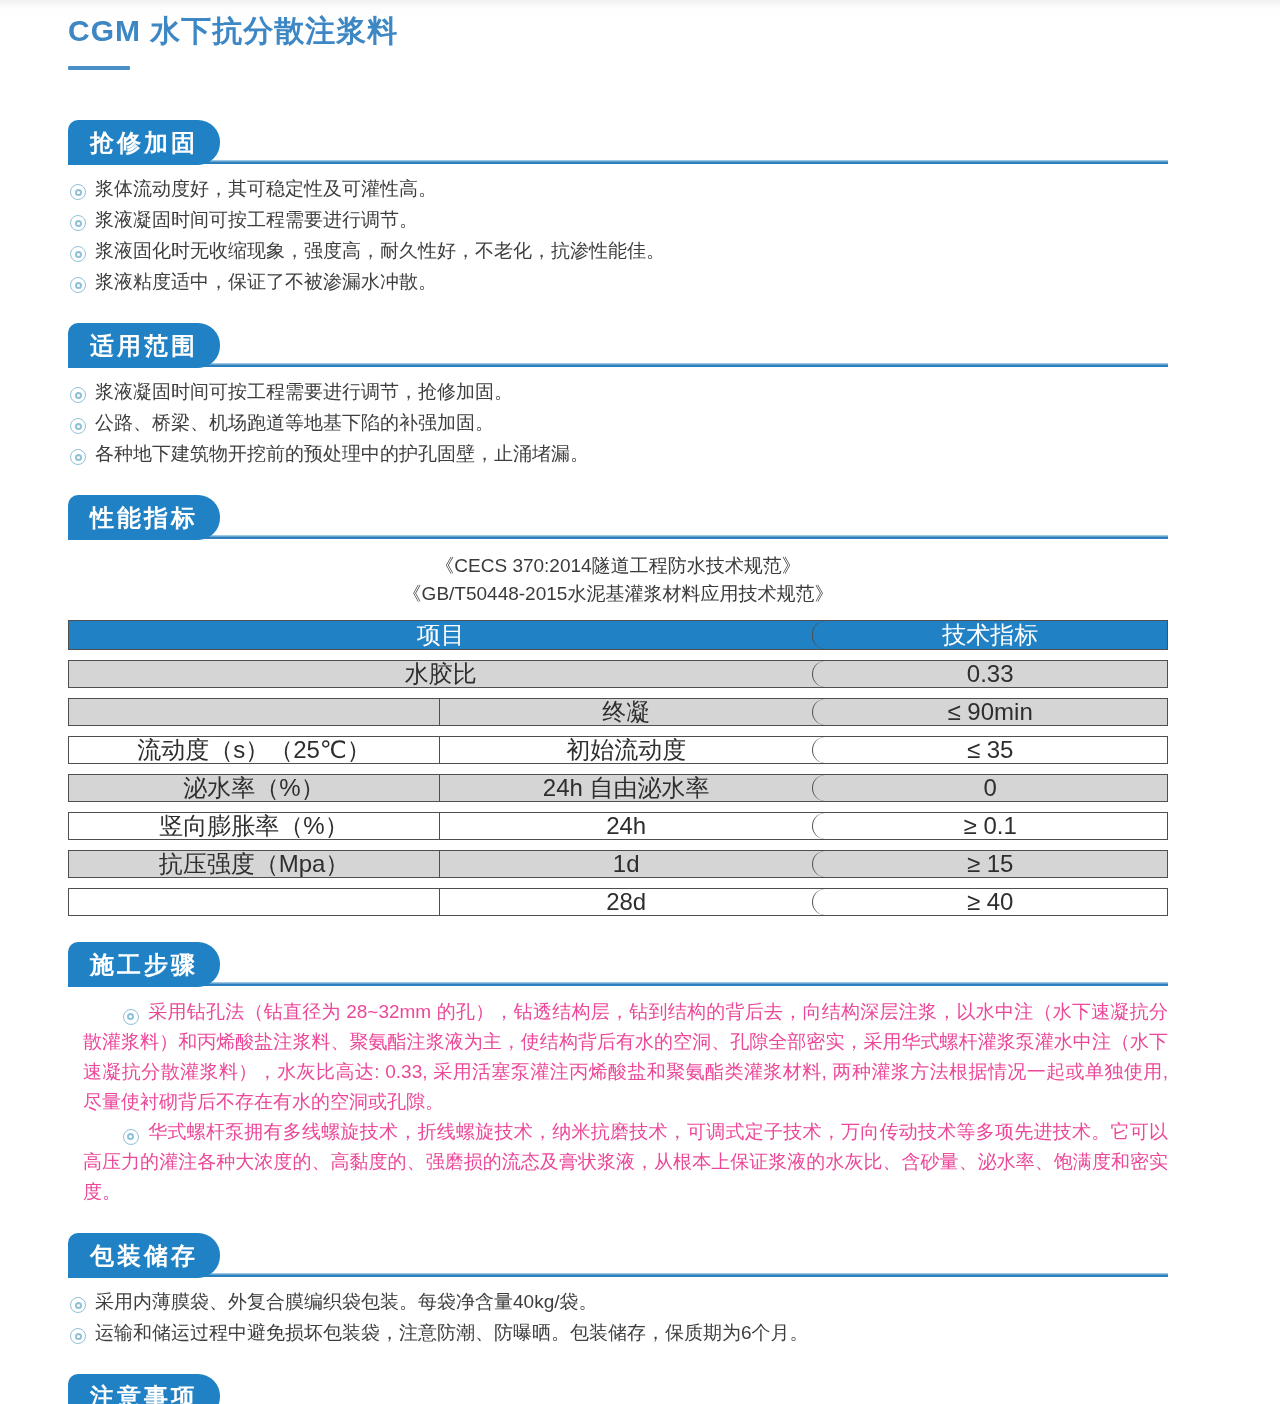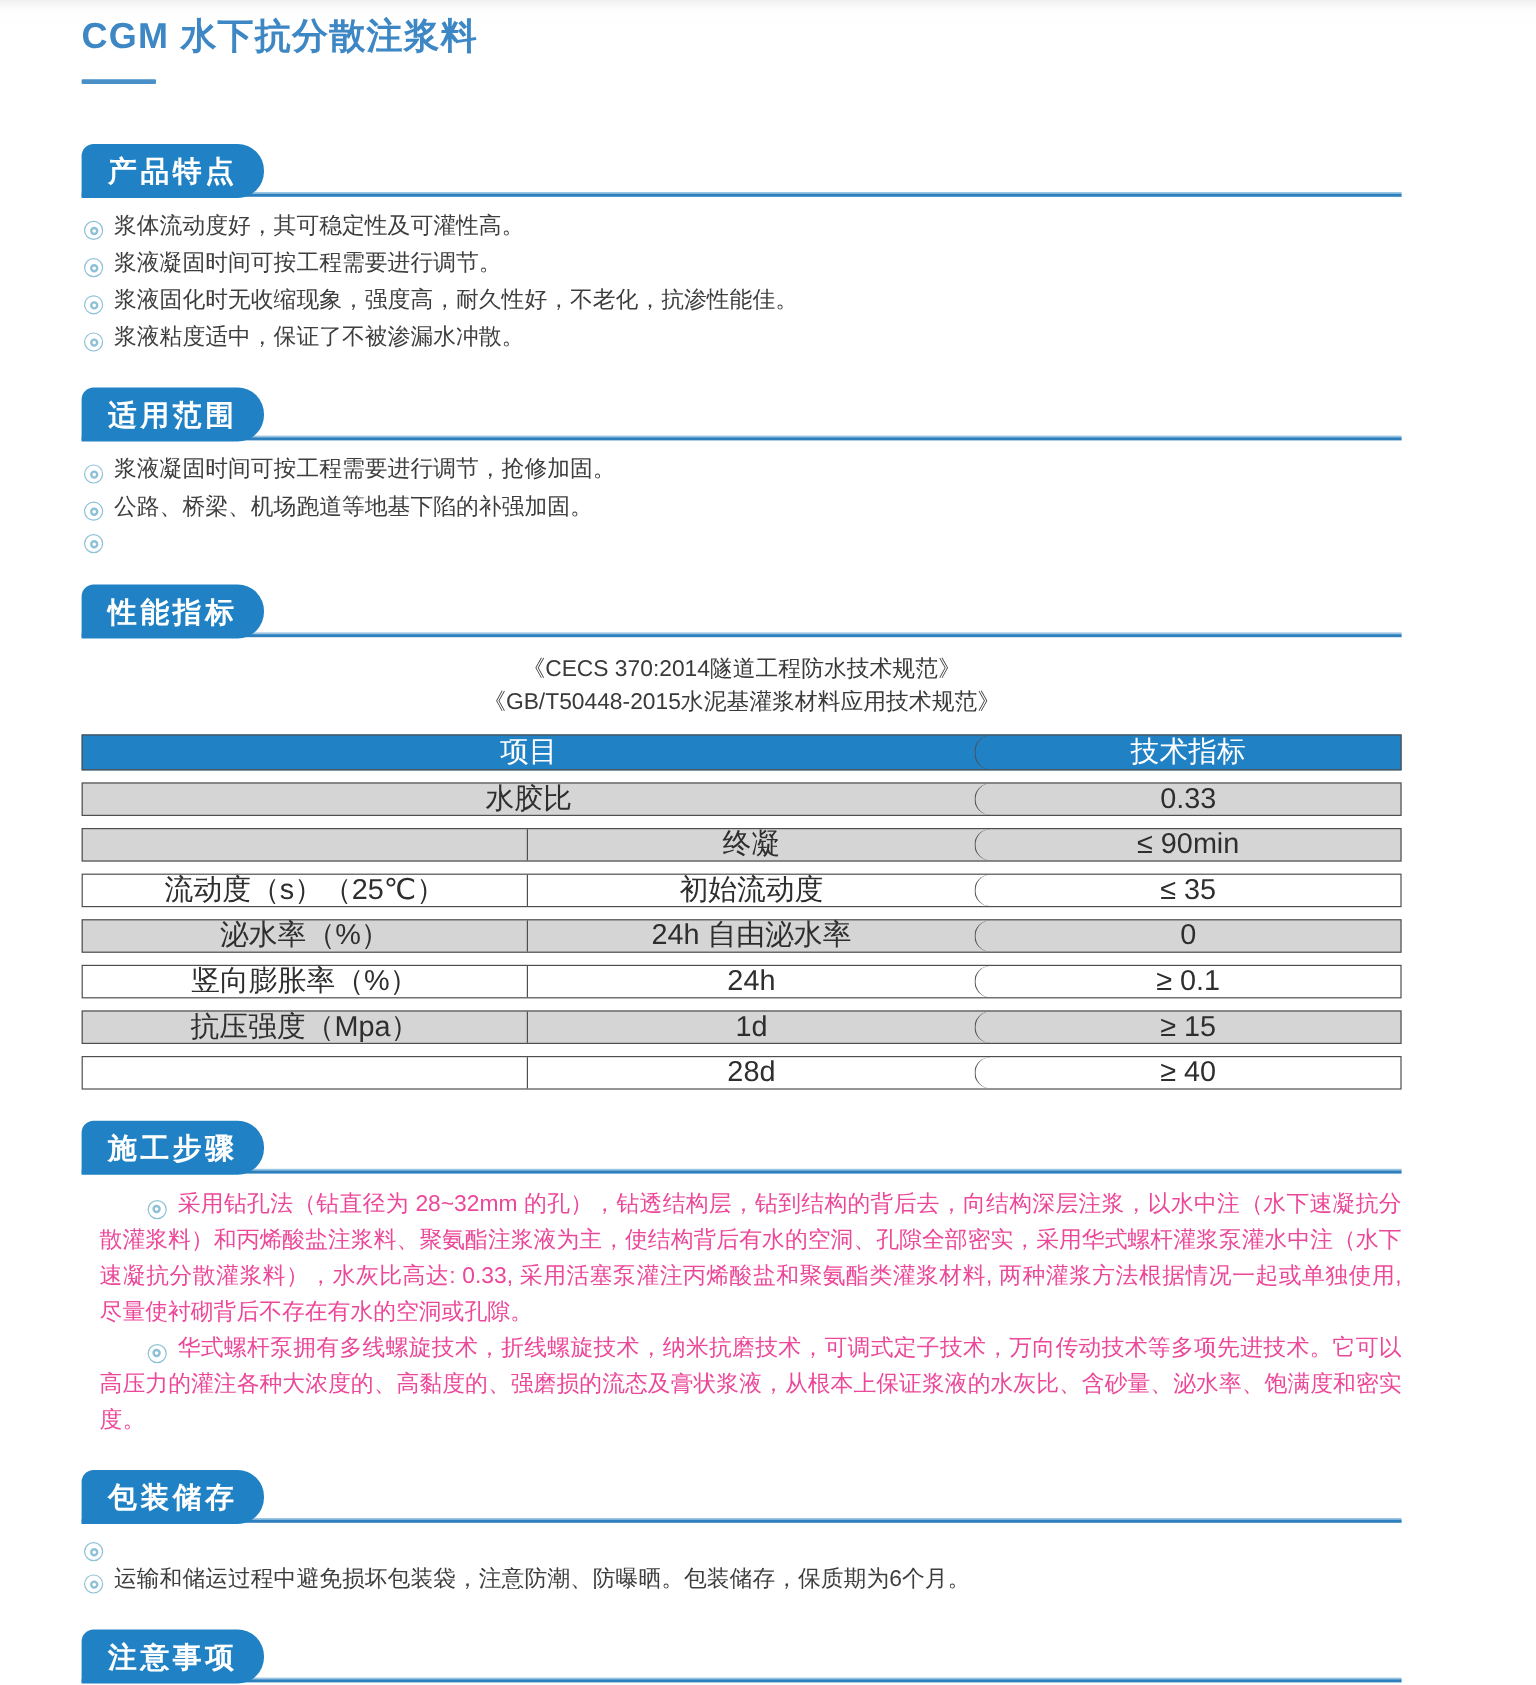--- a/index.html
+++ b/index.html
@@ -112,21 +112,21 @@
 <body>
 
 <main class="page">
 
   <h1 class="doc-title">CGM 水下抗分散注浆料</h1>
   <div class="title-underline"></div>
 
   <section class="sec first">
     <div class="sec-header">
       <div class="sec-rule"></div>
-      <div class="sec-tab">产品特点</div>
+      <div class="sec-tab">抢修加固</div>
     </div>
     <div class="blist">
       <div class="bitem">
         <span class="bico">
             <span class="bico-in"></span>
           </span>
         <span>浆体流动度好，其可稳定性及可灌性高。</span>
       </div>
       <div class="bitem">
         <span class="bico">
@@ -164,20 +164,21 @@
       <div class="bitem">
         <span class="bico">
             <span class="bico-in"></span>
           </span>
         <span>公路、桥梁、机场跑道等地基下陷的补强加固。</span>
       </div>
       <div class="bitem">
         <span class="bico">
             <span class="bico-in"></span>
           </span>
+        <span>各种地下建筑物开挖前的预处理中的护孔固壁，止涌堵漏。</span>
       </div>
     </div>
   </section>
 
   <section class="sec">
     <div class="sec-header">
       <div class="sec-rule"></div>
       <div class="sec-tab">性能指标</div>
     </div>
     <div class="standards">
@@ -245,20 +246,21 @@
   <section class="sec">
     <div class="sec-header">
       <div class="sec-rule"></div>
       <div class="sec-tab">包装储存</div>
     </div>
     <div class="blist">
       <div class="bitem">
         <span class="bico">
             <span class="bico-in"></span>
           </span>
+        <span>采用内薄膜袋、外复合膜编织袋包装。每袋净含量40kg/袋。</span>
       </div>
       <div class="bitem">
         <span class="bico">
             <span class="bico-in"></span>
           </span>
         <span>运输和储运过程中避免损坏包装袋，注意防潮、防曝晒。包装储存，保质期为6个月。</span>
       </div>
     </div>
   </section>
 

